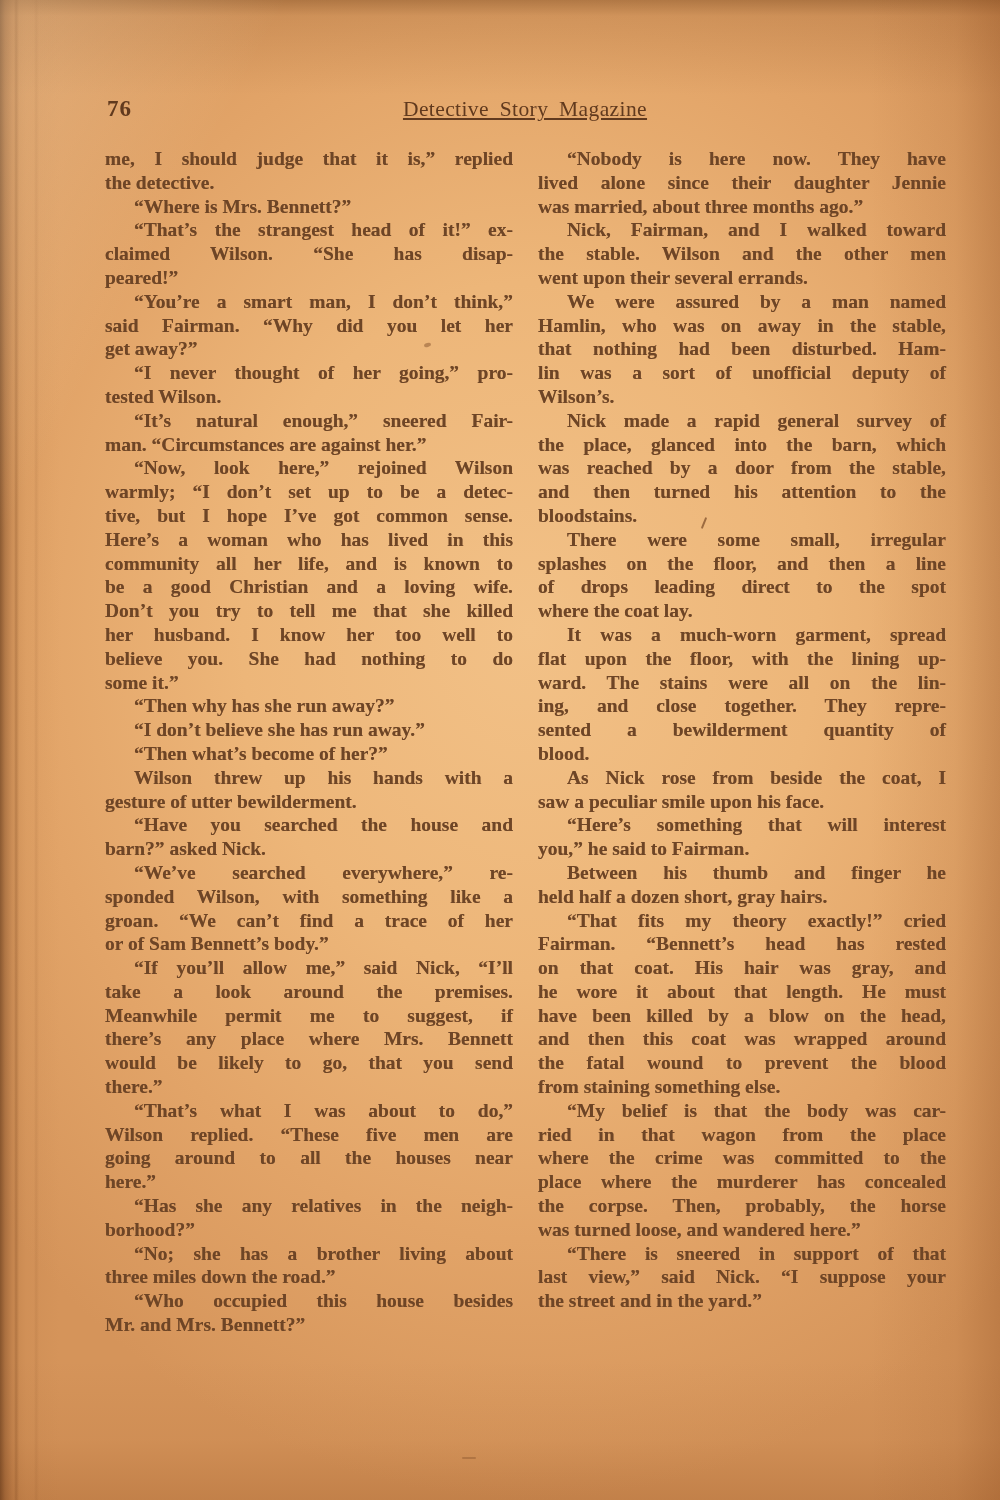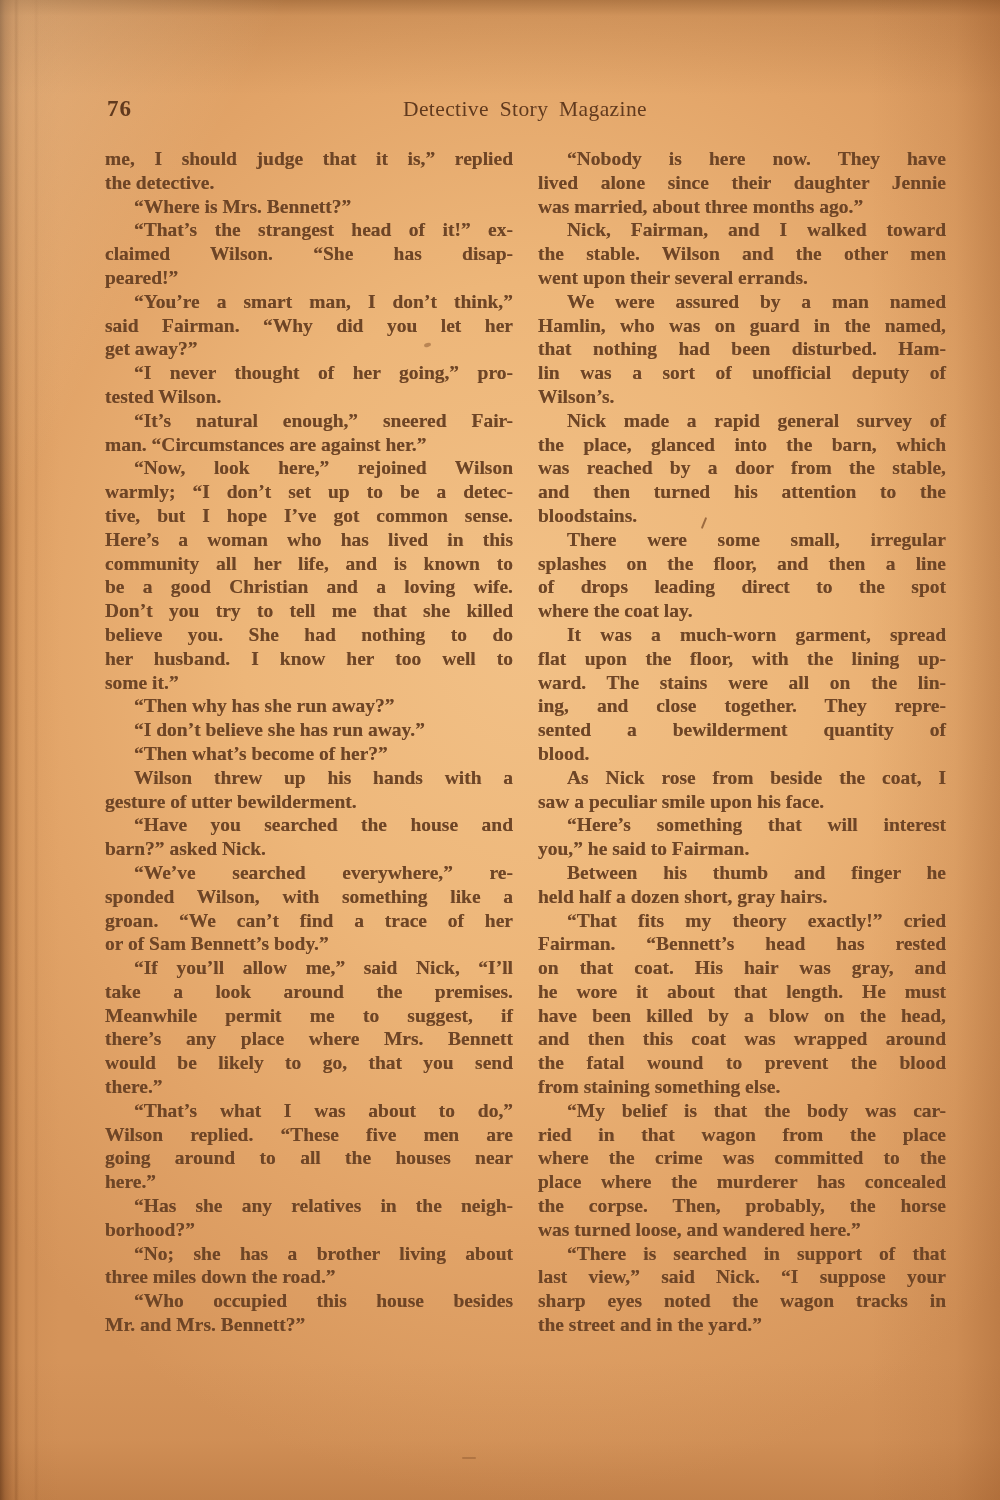--- a/index.html
+++ b/index.html
@@ -27,21 +27,21 @@
   .header{
     position:absolute;top:96px;left:105px;width:840px;height:32px;
     color:#613a1e;
   }
   .page-number{
     position:absolute;left:2px;top:0;
     font-size:23px;font-weight:bold;letter-spacing:1px;
   }
   .magazine-title{
     position:absolute;left:0;right:0;top:1px;text-align:center;
-    font-size:21.5px;word-spacing:5px;letter-spacing:.4px;
+    font-size:21.5px;word-spacing:5px;letter-spacing:.4px;text-decoration:underline;
   }
 
   .columns{
     position:absolute;top:147px;left:105px;width:841px;
     display:flex;gap:25px;
     color:#6e4526;
     font-size:19.5px;
     line-height:23.8px;
     text-shadow:0 0 .6px rgba(110,69,38,.55);
   }
@@ -99,22 +99,22 @@
           <div class="pline last">man. “Circumstances are against her.”</div>
         </div>
         <div class="para">
           <div class="pline indent">“Now, look here,” rejoined Wilson</div>
           <div class="pline">warmly; “I don’t set up to be a detec-</div>
           <div class="pline">tive, but I hope I’ve got common sense.</div>
           <div class="pline">Here’s a woman who has lived in this</div>
           <div class="pline">community all her life, and is known to</div>
           <div class="pline">be a good Christian and a loving wife.</div>
           <div class="pline">Don’t you try to tell me that she killed</div>
+          <div class="pline">her husband. I know her too well to</div>
           <div class="pline">believe you. She had nothing to do</div>
-          <div class="pline">her husband. I know her too well to</div>
           <div class="pline last">some it.”</div>
         </div>
         <div class="para">
           <div class="pline last indent">“Then why has she run away?”</div>
         </div>
         <div class="para">
           <div class="pline last indent">“I don’t believe she has run away.”</div>
         </div>
         <div class="para">
           <div class="pline last indent">“Then what’s become of her?”</div>
@@ -166,21 +166,21 @@
           <div class="pline">lived alone since their daughter Jennie</div>
           <div class="pline last">was married, about three months ago.”</div>
         </div>
         <div class="para">
           <div class="pline indent">Nick, Fairman, and I walked toward</div>
           <div class="pline">the stable. Wilson and the other men</div>
           <div class="pline last">went upon their several errands.</div>
         </div>
         <div class="para">
           <div class="pline indent">We were assured by a man named</div>
-          <div class="pline">Hamlin, who was on guard in the named,</div>
+          <div class="pline">Hamlin, who was on away in the stable,</div>
           <div class="pline">that nothing had been disturbed. Ham-</div>
           <div class="pline">lin was a sort of unofficial deputy of</div>
           <div class="pline last">Wilson’s.</div>
         </div>
         <div class="para">
           <div class="pline indent">Nick made a rapid general survey of</div>
           <div class="pline">the place, glanced into the barn, which</div>
           <div class="pline">was reached by a door from the stable,</div>
           <div class="pline">and then turned his attention to the</div>
           <div class="pline last">bloodstains.</div>
@@ -223,23 +223,22 @@
         </div>
         <div class="para">
           <div class="pline indent">“My belief is that the body was car-</div>
           <div class="pline">ried in that wagon from the place</div>
           <div class="pline">where the crime was committed to the</div>
           <div class="pline">place where the murderer has concealed</div>
           <div class="pline">the corpse. Then, probably, the horse</div>
           <div class="pline last">was turned loose, and wandered here.”</div>
         </div>
         <div class="para">
-          <div class="pline indent">“There is searched in support of that</div>
+          <div class="pline indent">“There is sneered in support of that</div>
           <div class="pline">last view,” said Nick. “I suppose your</div>
-          <div class="pline">sharp eyes noted the wagon tracks in</div>
           <div class="pline last">the street and in the yard.”</div>
         </div>
       </div>
   </div>
 
   <div class="artifact a1"></div>
   <div class="artifact a2"></div>
   <div class="artifact a3"></div>
 
 </div>

